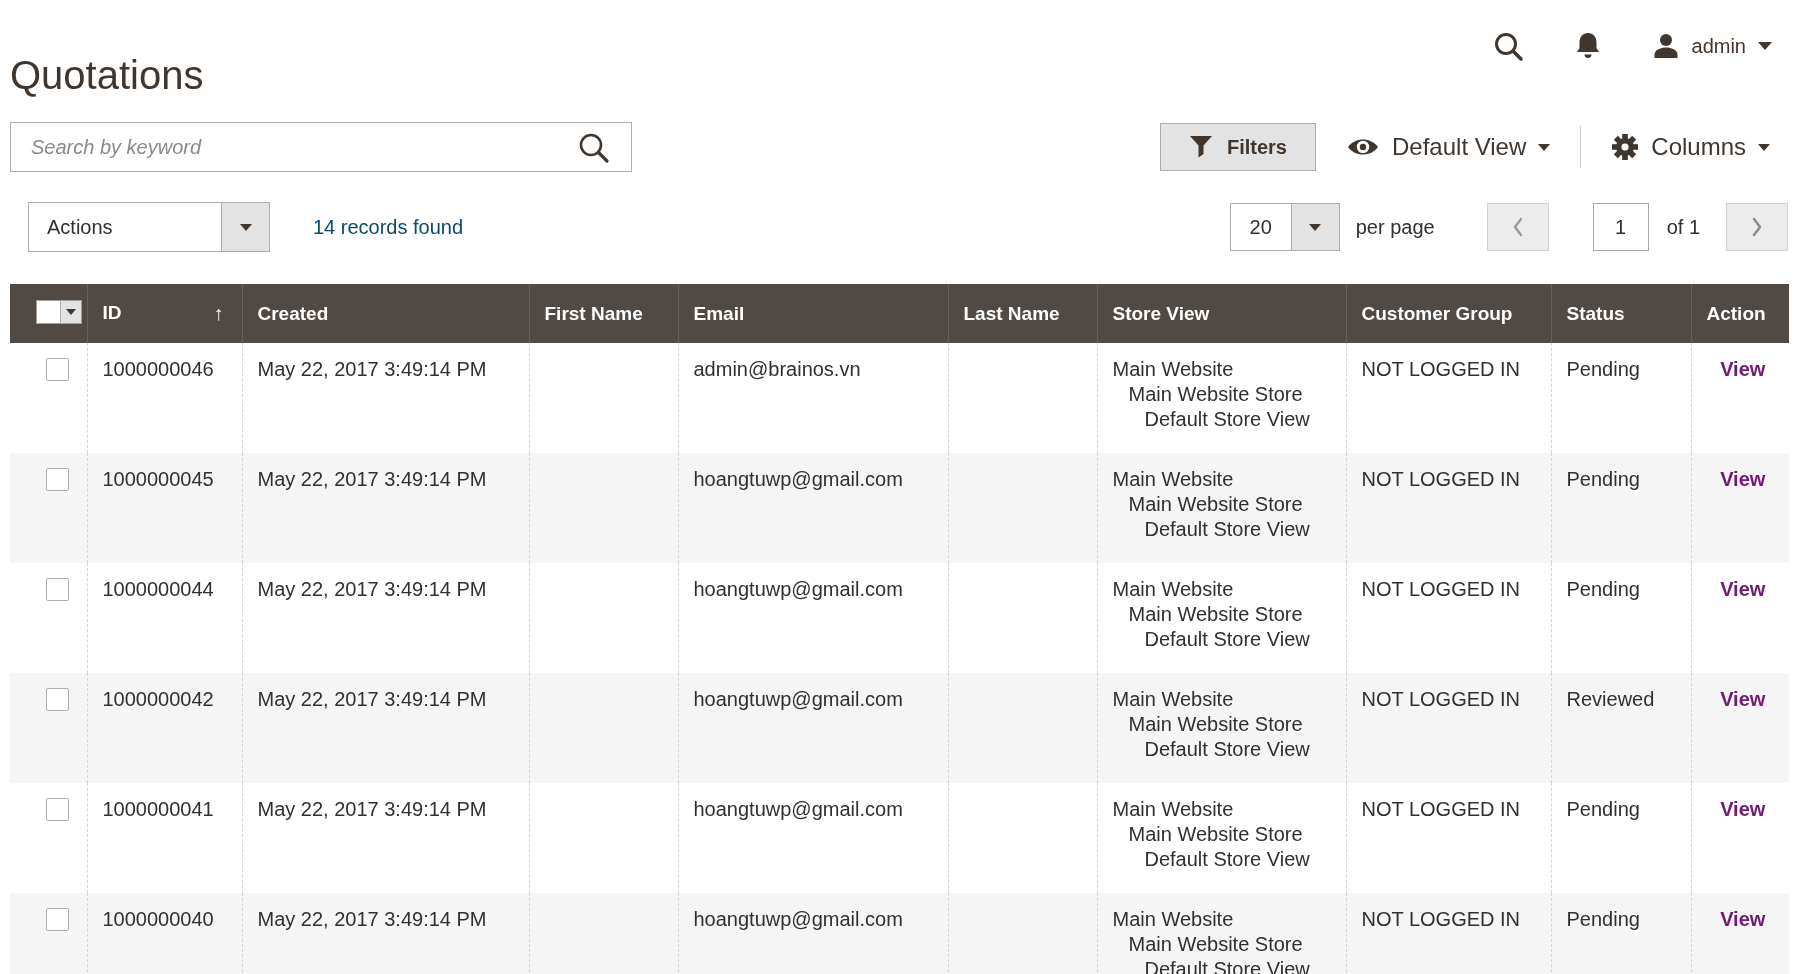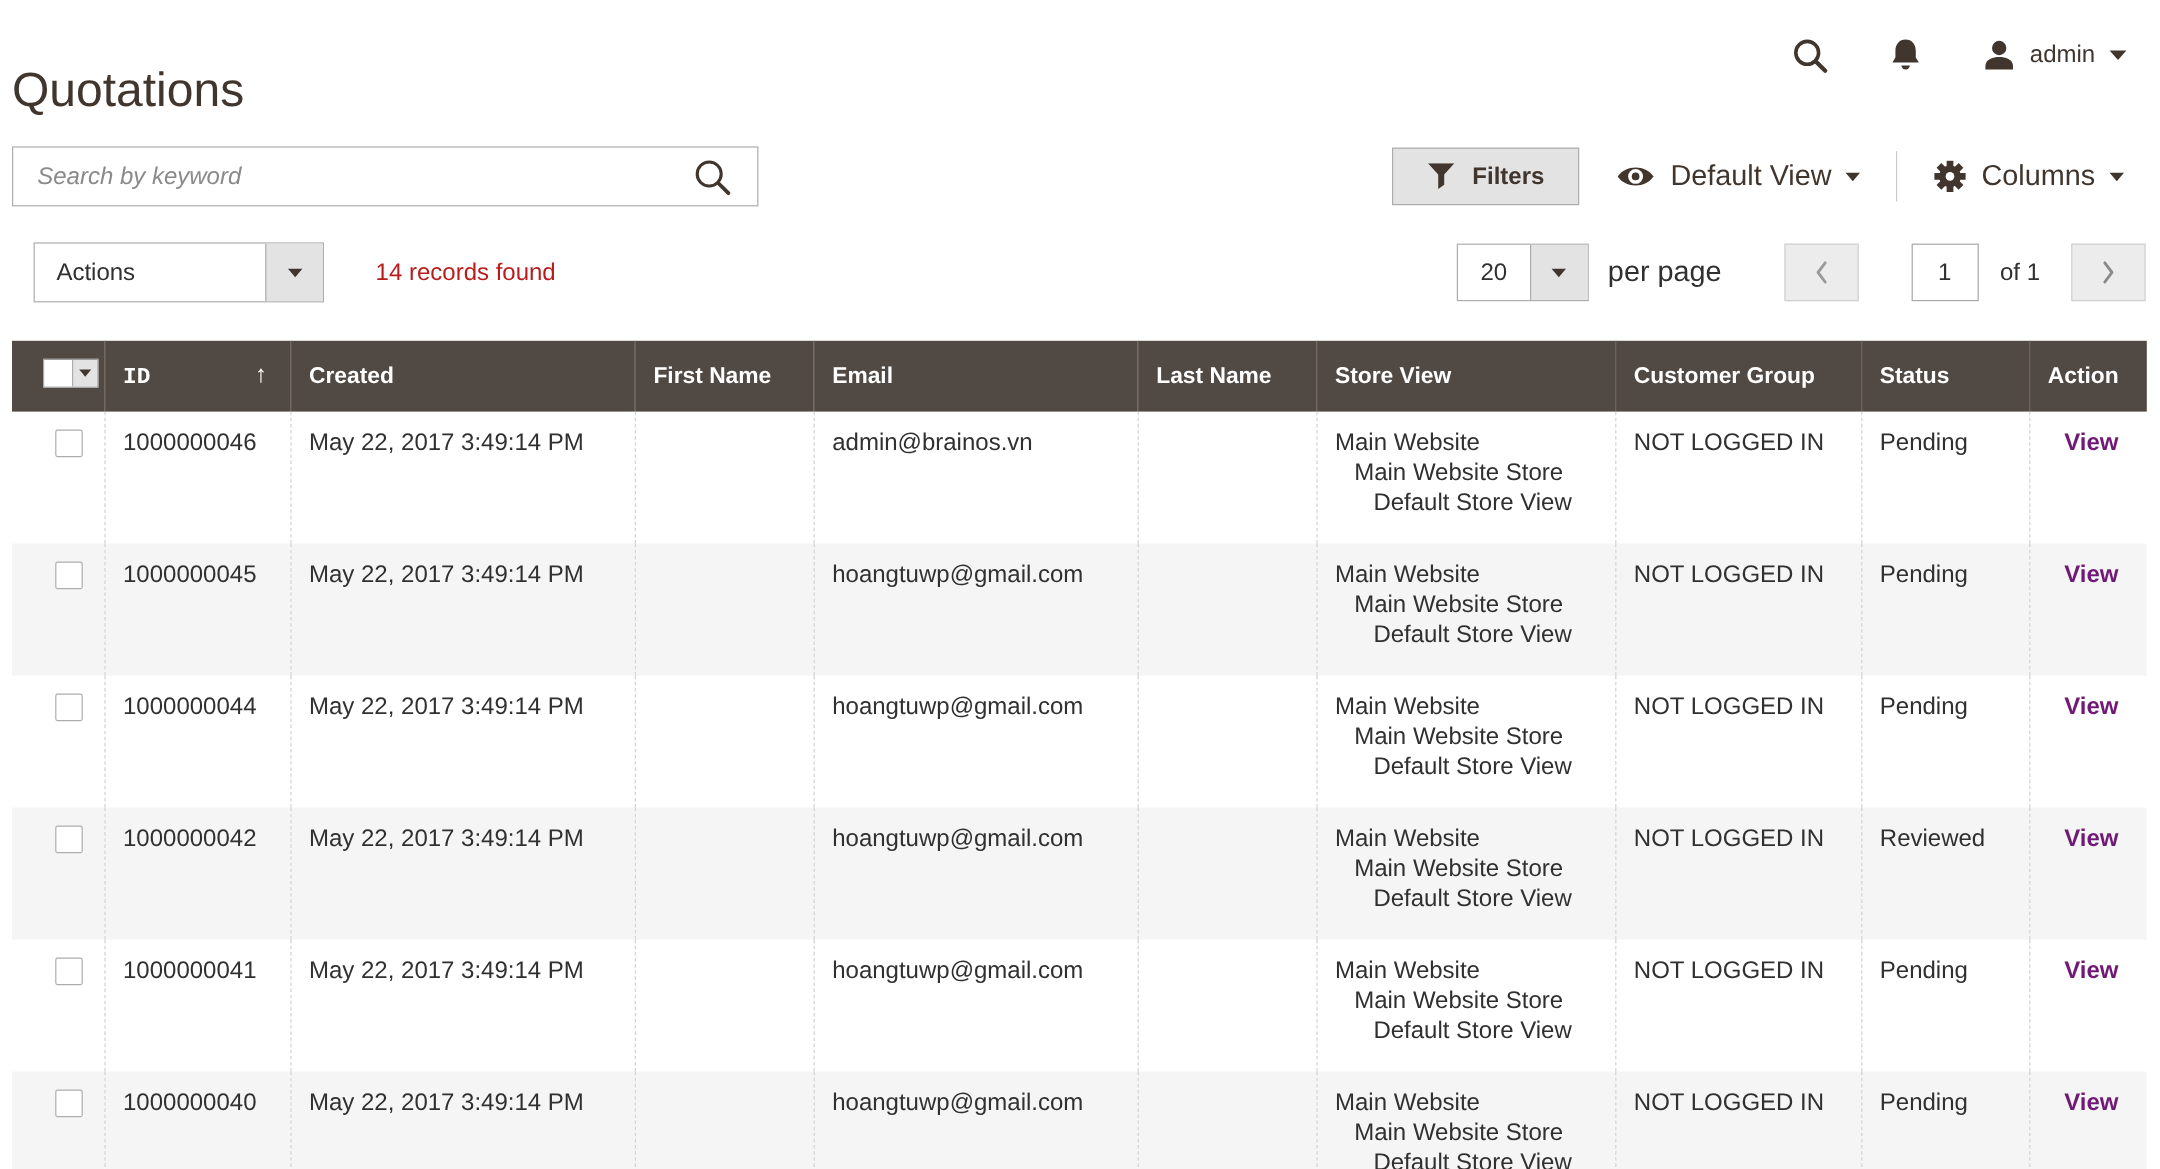--- a/index.html
+++ b/index.html
@@ -28,37 +28,37 @@
   .icon-label-ctl{display:flex;align-items:center;gap:12px;cursor:pointer;}
   .icon-label-ctl .lbl{font-size:24px;color:#41362e;}
   .vsep{width:1px;height:42px;background:#ccc;}
 
   
   .controls-row{position:absolute;left:10px;top:202px;right:12px;height:50px;}
   .split-select{display:flex;height:50px;border:1px solid #adadad;background:#fff;cursor:pointer;}
   .split-select .val{display:flex;align-items:center;padding-left:18px;font-size:20px;color:#303030;flex:1;}
   .split-select .dd{width:48px;background:#e3e3e3;border-left:1px solid #adadad;display:flex;align-items:center;justify-content:center;}
   .actions-select{position:absolute;left:18px;top:0;width:242px;}
-  .records{position:absolute;left:303px;top:0;height:50px;display:flex;align-items:center;font-size:20px;color:#b91c1c;}
+  .records{position:absolute;left:303px;top:0;height:50px;display:flex;align-items:center;font-size:20px;color:#0c4a6e;}
   .pager{position:absolute;right:0;top:0;height:50px;display:flex;align-items:center;}
   .perpage-select{width:110px;height:48px;}
   .perpage-select .val{justify-content:center;padding-left:0;}
-  .perpage-label{font-size:24px;color:#303030;margin-left:16px;}
+  .perpage-label{font-size:20px;color:#303030;margin-left:16px;}
   .nav-btn{width:62px;height:48px;background:#ececec;border:1px solid #d0d0d0;display:flex;align-items:center;justify-content:center;cursor:pointer;}
   .nav-btn.prev{margin-left:52px;}
   .page-input{width:56px;height:48px;border:1px solid #a8a8a8;margin-left:44px;text-align:center;font-size:20px;font-family:inherit;color:#303030;outline:none;}
   .of-label{font-size:20px;color:#303030;margin-left:18px;}
   .nav-btn.next{margin-left:26px;}
 
   
   table.grid{position:absolute;left:10px;top:284px;width:1779px;border-collapse:collapse;table-layout:fixed;}
   .grid thead th{background:#514943;color:#fff;height:59px;font-size:19px;font-weight:700;text-align:left;
     padding:0 10px 0 15px;vertical-align:middle;border-left:1px solid #6a6059;}
   .grid thead th:first-child{border-left:none;padding-left:26px;}
-  .th-id-inner{display:flex;align-items:center;justify-content:space-between;padding-right:8px;font-family:Liberation Mono, monospace;}
+  .th-id-inner{display:flex;justify-content:space-between;padding-right:8px;}
   .sort-arrow{font-weight:400;font-size:20px;}
   .select-all{display:inline-flex;height:24px;border:1px solid #9e9e9e;background:#fff;cursor:pointer;}
   .select-all .box{width:23px;height:22px;background:#fff;}
   .select-all .dd{width:21px;height:22px;background:#e3e3e3;border-left:1px solid #adadad;display:flex;align-items:center;justify-content:center;}
   .select-all .caret{border-left-width:5px;border-right-width:5px;border-top-width:6px;}
 
   .grid tbody td{vertical-align:top;height:110px;padding:14px 10px 0 15px;font-size:20px;line-height:25px;
     color:#303030;border-left:1px dashed #d3d3d3;background:transparent;}
   .grid tbody td:first-child{border-left:none;padding-left:36px;}
   .grid tbody tr:nth-child(even){background:#f5f5f5;}

